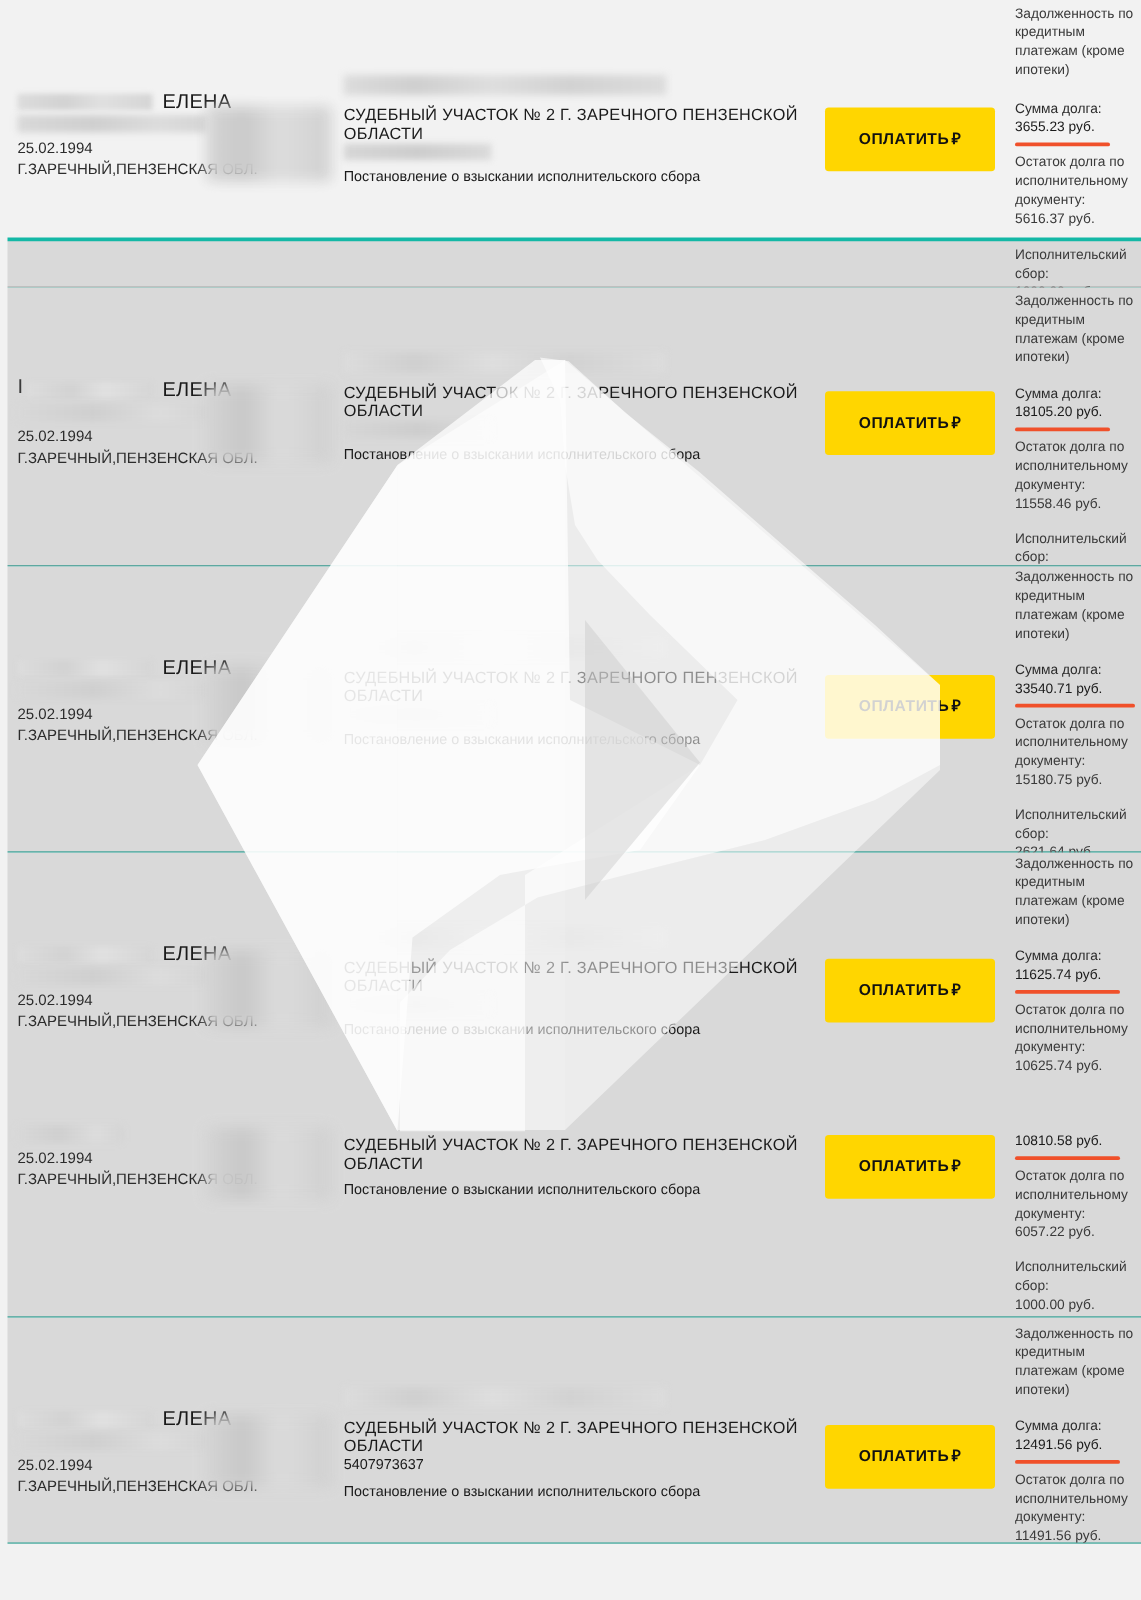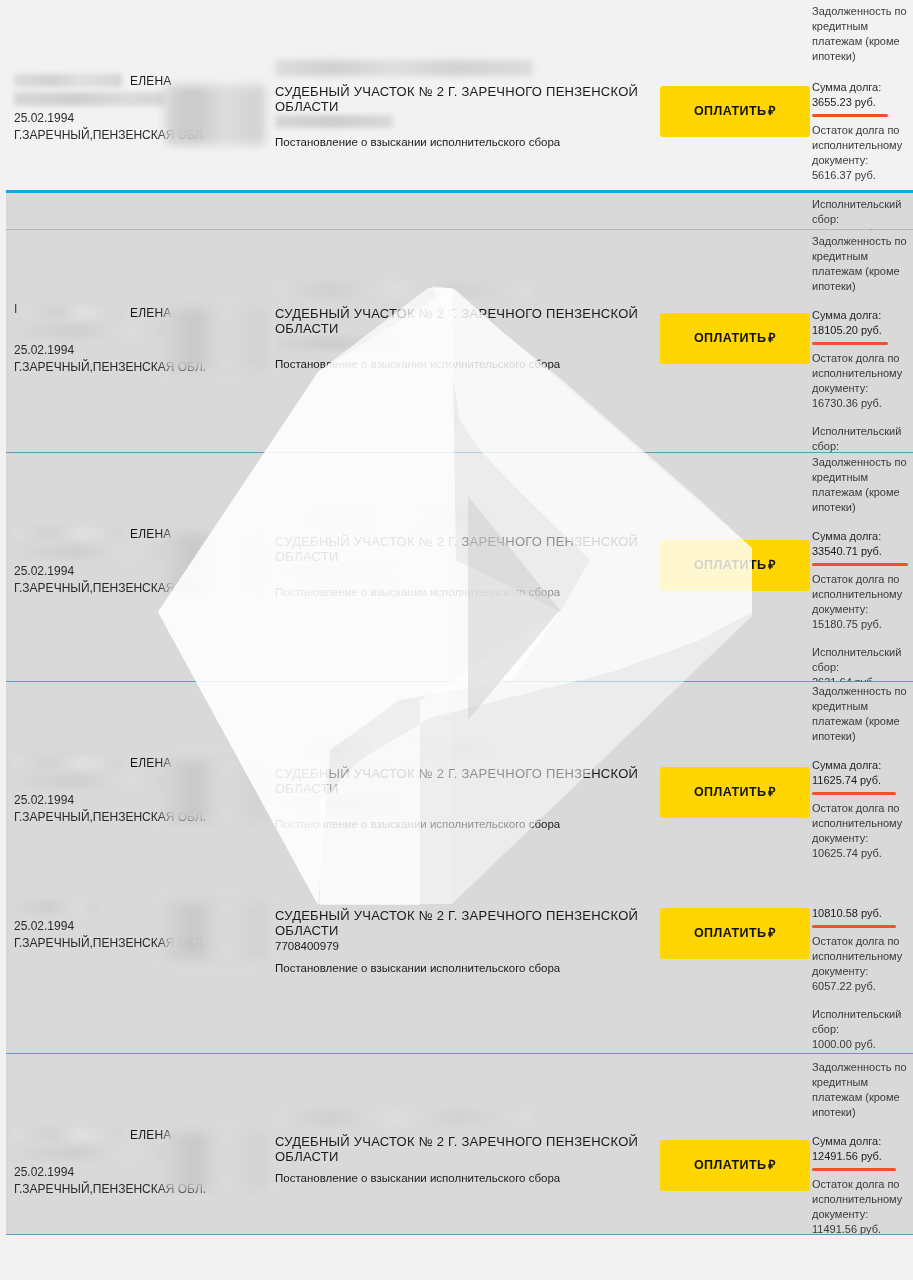--- a/index.html
+++ b/index.html
@@ -11,21 +11,21 @@
     overflow: hidden;
     background: #f2f2f2;
     font-family: "Liberation Sans", "DejaVu Sans", sans-serif;
     -webkit-font-smoothing: antialiased;
   }
 
   #page {
     position: relative;
     width: 913px;
     height: 1280px;
-    background: #0ea5e9;
+    background: #14b8a6;
     overflow: hidden;
   }
 
   
   .row {
     position: absolute;
     left: 0;
     width: 913px;
     display: block;
   }
@@ -50,21 +50,21 @@
 
   
   .cell { position: absolute; }
 
   .c-debtor { left: 14px;  width: 250px; }
   .c-docs   { left: 275px; width: 380px; }
   .c-sum    { left: 812px; width: 101px; }
 
   
   .debtor-name {
-    font-size: 12px;
+    font-size: 16px;
     color: #1a1a1a;
     letter-spacing: .2px;
     line-height: 15px;
     white-space: nowrap;
   }
   .debtor-name .redact {
     display: inline-block;
     vertical-align: -2px;
     height: 13px;
     width: 108px;
@@ -134,21 +134,21 @@
     position: absolute;
     background: linear-gradient(90deg,#d4d4d4 0%,#c8c8c8 30%,#dcdcdc 58%,#d0d0d0 100%);
     filter: blur(5px);
     border-radius: 2px;
     opacity: .95;
   }
 
   
   .pay-btn {
     display: block;
-    width: 150px;
+    width: 136px;
     height: 51px;
     background: #ffd600;
     border: none;
     border-radius: 3px;
     color: #111;
     font-family: "Liberation Sans", sans-serif;
     font-size: 12.5px;
     font-weight: bold;
     letter-spacing: .4px;
     cursor: pointer;
@@ -273,21 +273,21 @@
       <span>ОПЛАТИТЬ</span><span class="rub">₽</span>
     </button>
 
     <div class="cell c-sum" style="top:4px;">
       <div class="sum-block">
         <div class="sum-kind">Задолженность по кредитным платежам (кроме ипотеки)</div>
         <div class="sum-label">Сумма долга:</div>
         <div class="sum-amount">18105.20 руб.</div>
         <div class="sum-underline"></div>
         <div class="sum-rest">Остаток долга по исполнительному документу:</div>
-        <div class="sum-rest">16730.36 руб.</div>
+        <div class="sum-rest">11558.46 руб.</div>
         <div class="sum-fee">Исполнительский сбор:</div>
         <div class="sum-rest">1374.84 руб.</div>
       </div>
     </div>
   </div>
   <div class="rule" style="top:452px;"></div>
 
   <div class="row alt" style="top:453px;height:228px;">
     <div class="row-bg"></div>
 
@@ -373,21 +373,20 @@
     <div class="cell c-debtor" style="top:28px;">
       <div class="redact-bar" style="width:84px;margin-top:0;"></div>
       <div class="debtor-meta">25.02.1994</div>
       <div class="debtor-meta" style="margin-top:0;">Г.ЗАРЕЧНЫЙ,ПЕНЗЕНСКАЯ ОБЛ.</div>
     </div>
 
     <div class="mid-redact" style="left:165px;top:30px;width:100px;height:58px;"></div>
 
     <div class="cell c-docs" style="top:36px;">
       <div class="doc-title" style="margin-top:0;">СУДЕБНЫЙ УЧАСТОК № 2 Г. ЗАРЕЧНОГО ПЕНЗЕНСКОЙ ОБЛАСТИ</div>
-      <div class="doc-num">7708400979</div>
       <div class="doc-kind">Постановление о взыскании исполнительского сбора</div>
     </div>
 
     <button class="pay-btn" style="position:absolute;left:660px;top:36px;">
       <span>ОПЛАТИТЬ</span><span class="rub">₽</span>
     </button>
 
     <div class="cell c-sum" style="top:34px;">
       <div class="sum-block">
         <div class="sum-amount">10810.58 руб.</div>
@@ -411,20 +410,21 @@
       <div class="redact-bar" style="width:152px;"></div>
       <div class="debtor-meta">25.02.1994</div>
       <div class="debtor-meta" style="margin-top:0;">Г.ЗАРЕЧНЫЙ,ПЕНЗЕНСКАЯ ОБЛ.</div>
     </div>
 
     <div class="mid-redact" style="left:165px;top:78px;width:100px;height:58px;"></div>
 
     <div class="cell c-docs" style="top:56px;">
       <div class="doc-redact" style="width:258px;"></div>
       <div class="doc-title">СУДЕБНЫЙ УЧАСТОК № 2 Г. ЗАРЕЧНОГО ПЕНЗЕНСКОЙ ОБЛАСТИ</div>
+      <div class="doc-num">5407973637</div>
       <div class="doc-kind">Постановление о взыскании исполнительского сбора</div>
     </div>
 
     <button class="pay-btn" style="position:absolute;left:660px;top:86px;">
       <span>ОПЛАТИТЬ</span><span class="rub">₽</span>
     </button>
 
     <div class="cell c-sum" style="top:6px;">
       <div class="sum-block">
         <div class="sum-kind">Задолженность по кредитным платежам (кроме ипотеки)</div>

